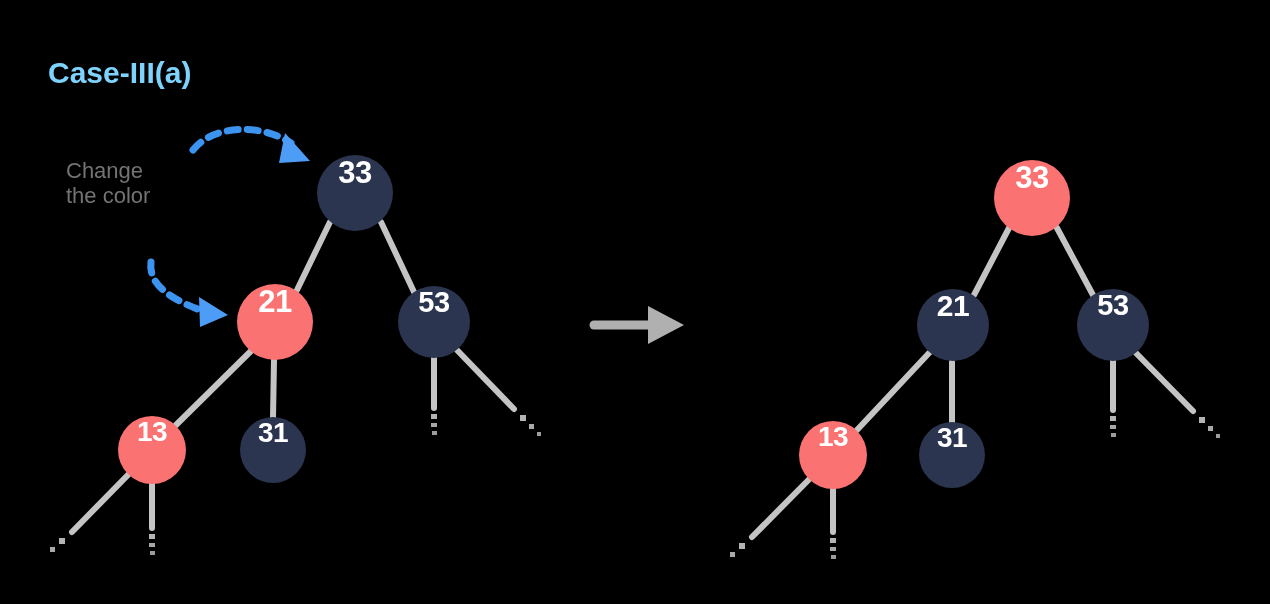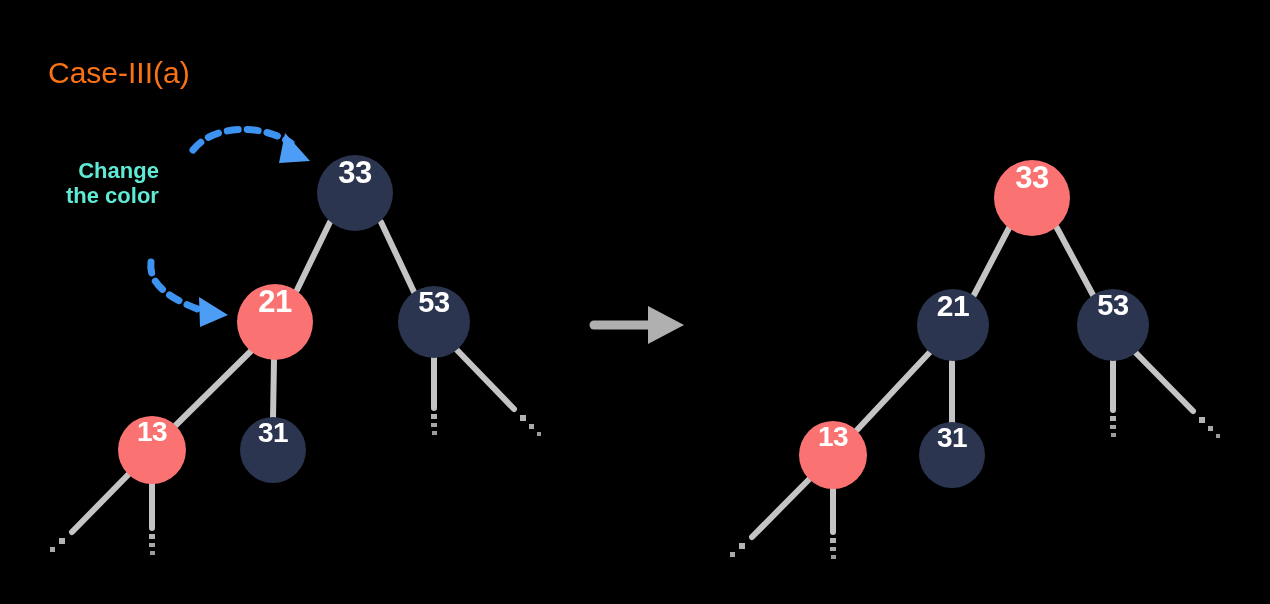--- a/index.html
+++ b/index.html
@@ -17,32 +17,32 @@
     border-radius:50%;
     display:flex;align-items:flex-start;justify-content:center;
     color:#ffffff;
     font-weight:bold;
     font-family:"Liberation Sans", sans-serif;
     letter-spacing:-0.5px;
     z-index:5;
   }
   .label-title{
     position:absolute;
-    color:#f97316;
-    font-weight:normal;
+    color:#7dd3fc;
+    font-weight:bold;
     font-family:"Liberation Sans", sans-serif;
     white-space:nowrap;
   }
   .annot{
     position:absolute;
-    color:#5eead4;
-    font-weight:bold;
+    color:#737373;
+    font-weight:normal;
     font-family:"Liberation Sans", sans-serif;
     line-height:1.15;
-    text-align:right;
+    text-align:left;
     white-space:pre-line;
   }
 </style>
 </head>
 <body>
 
 <div id="stage">
 
   <svg id="svg-layer" viewBox="0 0 1270 604" xmlns="http://www.w3.org/2000/svg">
 

